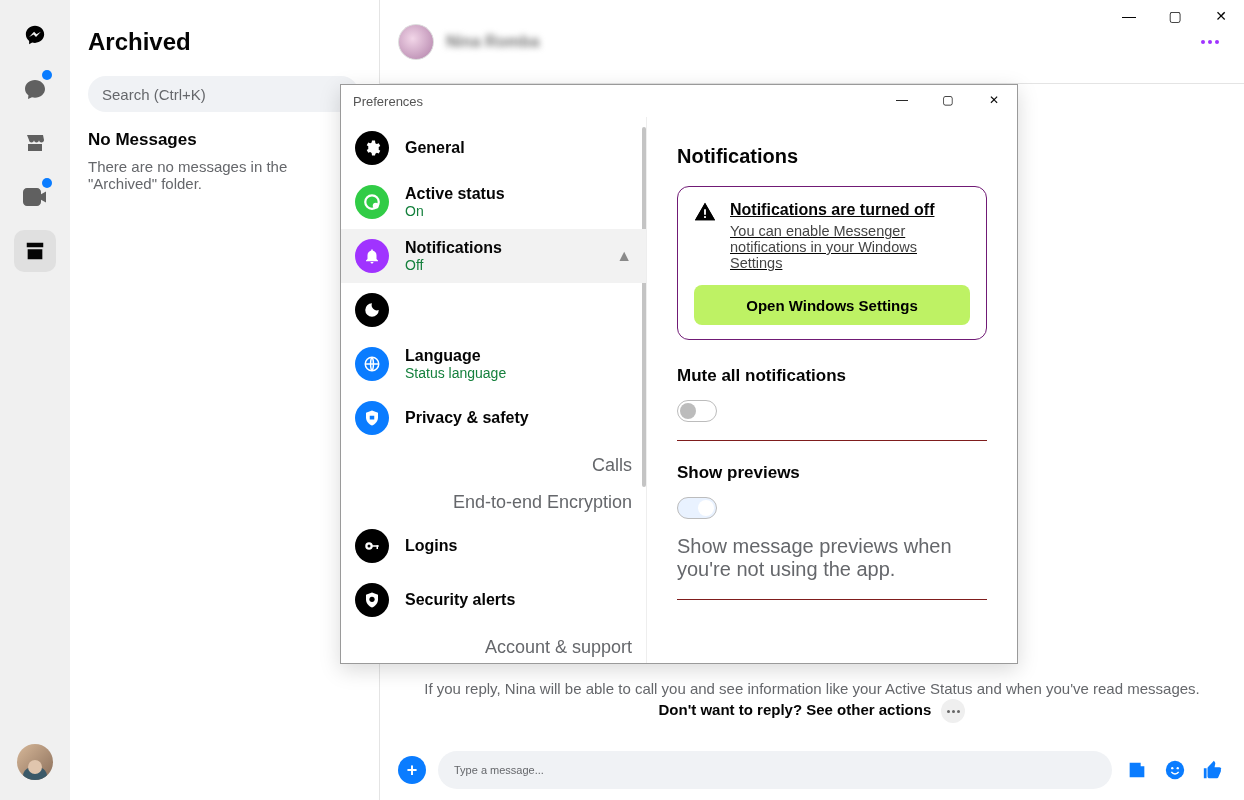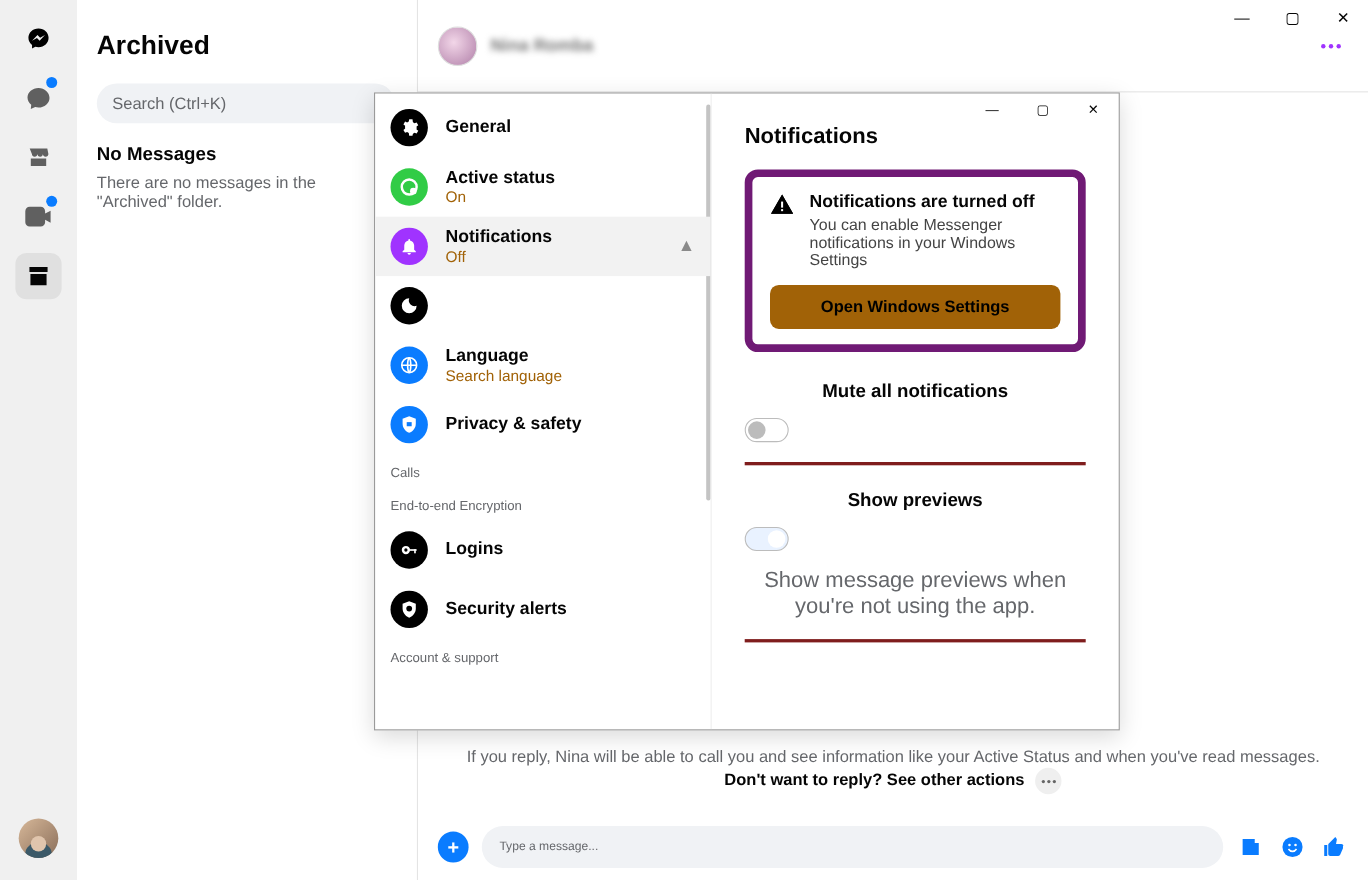--- a/index.html
+++ b/index.html
@@ -50,37 +50,37 @@
 .prefs-title { height:32px; display:flex; align-items:center; padding:0 12px; font-size:13px; color:#555; }
 .prefs-win { position:absolute; top:0; right:0; display:flex; }
 .prefs-win .win-btn{width:46px;height:30px;font-size:12px;}
 .prefs-body { flex:1; display:flex; overflow:hidden; }
 .prefs-side { width:306px; border-right:1px solid #eee; overflow-y:auto; padding-top:4px; position:relative; }
 .prefs-side-scroll{position:absolute;right:0;top:10px;width:4px;height:360px;background:#c4c4c4;border-radius:2px;}
 .p-item { display:flex; align-items:center; padding:10px 14px; gap:16px; cursor:pointer; position:relative;}
 .p-item.active { background:#f2f2f2; }
 .p-item .ico { width:34px; height:34px; border-radius:50%; display:flex; align-items:center; justify-content:center; flex-shrink:0; }
 .p-item .labels .t { font-size:16px; font-weight:700; }
-.p-item .labels .s { font-size:14px; color:#a16207; }
+.p-item .labels .s { font-size:14px; color:#15803d; }
 .p-item .warn { position:absolute; right:14px; top:50%; transform:translateY(-50%); color:#8a8a8a; }
-.p-section { font-size:12px; color:#65676b; padding:10px 14px 6px; }
+.p-section { font-size:18px; color:#65676b; padding:10px 14px 6px;text-align:right; }
 
 .prefs-main { flex:1; padding:28px 30px 20px; overflow:auto; }
 .prefs-main h2 { font-size:20px; font-weight:800; margin-bottom:18px; }
-.card { border:7px solid #701a75; border-radius:12px; padding:14px 16px; margin-bottom:26px; }
+.card { border:1px solid #701a75; border-radius:12px; padding:14px 16px; margin-bottom:26px;text-decoration:underline; }
 .card-top { display:flex; gap:14px; align-items:flex-start; margin-bottom:10px; }
 .card-top .ct-title { font-size:16px; font-weight:700; }
 .card-top .ct-sub { font-size:14.5px; color:#444; margin-top:4px; }
-.card-btn { background:#a16207; border:none; width:100%; text-align:center; height:40px; border-radius:8px; font-size:15px; font-weight:700; margin-top:4px;}
+.card-btn { background:#bef264; border:none; width:100%; text-align:center; height:40px; border-radius:8px; font-size:15px; font-weight:700; margin-top:4px;}
 .sec-title { font-size:17px; font-weight:700; margin-bottom:14px; }
 .toggle { width:40px; height:22px; border:1px solid #bcbcbc; border-radius:12px; position:relative; background:#fff; }
 .toggle .knob { position:absolute; top:2px; left:2px; width:16px; height:16px; background:#bcbcbc; border-radius:50%; }
 .toggle.on { background:#e9f2ff; }
 .toggle.on .knob { left:auto; right:2px; background:#fff; }
-.sec { border-bottom:3px solid #7f1d1d; padding-bottom:18px; margin-bottom:22px;text-align:center; }
+.sec { border-bottom:1px solid #7f1d1d; padding-bottom:18px; margin-bottom:22px; }
 .sec-desc { font-size:20px; color:#65676b; margin-top:16px; }
 </style>
 </head>
 <body>
 
 <div class="win-controls">
   <div class="win-btn">—</div>
   <div class="win-btn">▢</div>
   <div class="win-btn">✕</div>
 </div>
@@ -167,20 +167,21 @@
       </div>
     <div class="icon">
         <svg width="22" height="22" viewBox="0 0 24 24" fill="#0a7cff">
           <path d="M2 21h3V10H2v11zm19-10c0-1.1-.9-2-2-2h-5.3l.8-4.1v-.3c0-.4-.2-.8-.4-1.1L13 2 6.6 8.6C6.2 8.9 6 9.4 6 10v9c0 1.1.9 2 2 2h8c.8 0 1.5-.5 1.8-1.2l2.6-6c.1-.3.2-.5.2-.8v-2z"></path>
         </svg>
       </div>
   </div>
 </div>
 
 <div class="prefs">
+  <div class="prefs-title">Preferences</div>
   <div class="prefs-win">
     <div class="win-btn">—</div>
     <div class="win-btn">▢</div>
     <div class="win-btn">✕</div>
   </div>
   <div class="prefs-body">
     <div class="prefs-side">
       <div class="prefs-side-scroll"></div>
 
       <div class="p-item">
@@ -230,21 +231,21 @@
 
       <div class="p-item">
         <div class="ico" style="background:#0a7cff">
             <svg width="18" height="18" viewBox="0 0 24 24" fill="none" stroke="#fff" stroke-width="2">
               <circle cx="12" cy="12" r="9"></circle>
               <path d="M3 12h18M12 3c2.5 3 2.5 15 0 18M12 3c-2.5 3-2.5 15 0 18"></path>
             </svg>
           </div>
         <div class="labels">
             <div class="t">Language</div>
-            <div class="s">Search language</div>
+            <div class="s">Status language</div>
           </div>
       </div>
 
       <div class="p-item">
         <div class="ico" style="background:#0a7cff">
             <svg width="18" height="18" viewBox="0 0 24 24" fill="#fff">
               <path d="M12 2l8 3v6c0 5-3.4 9.4-8 11-4.6-1.6-8-6-8-11V5l8-3z"></path>
               <rect x="9" y="9" width="6" height="5" fill="#0a7cff"></rect>
             </svg>
           </div>

